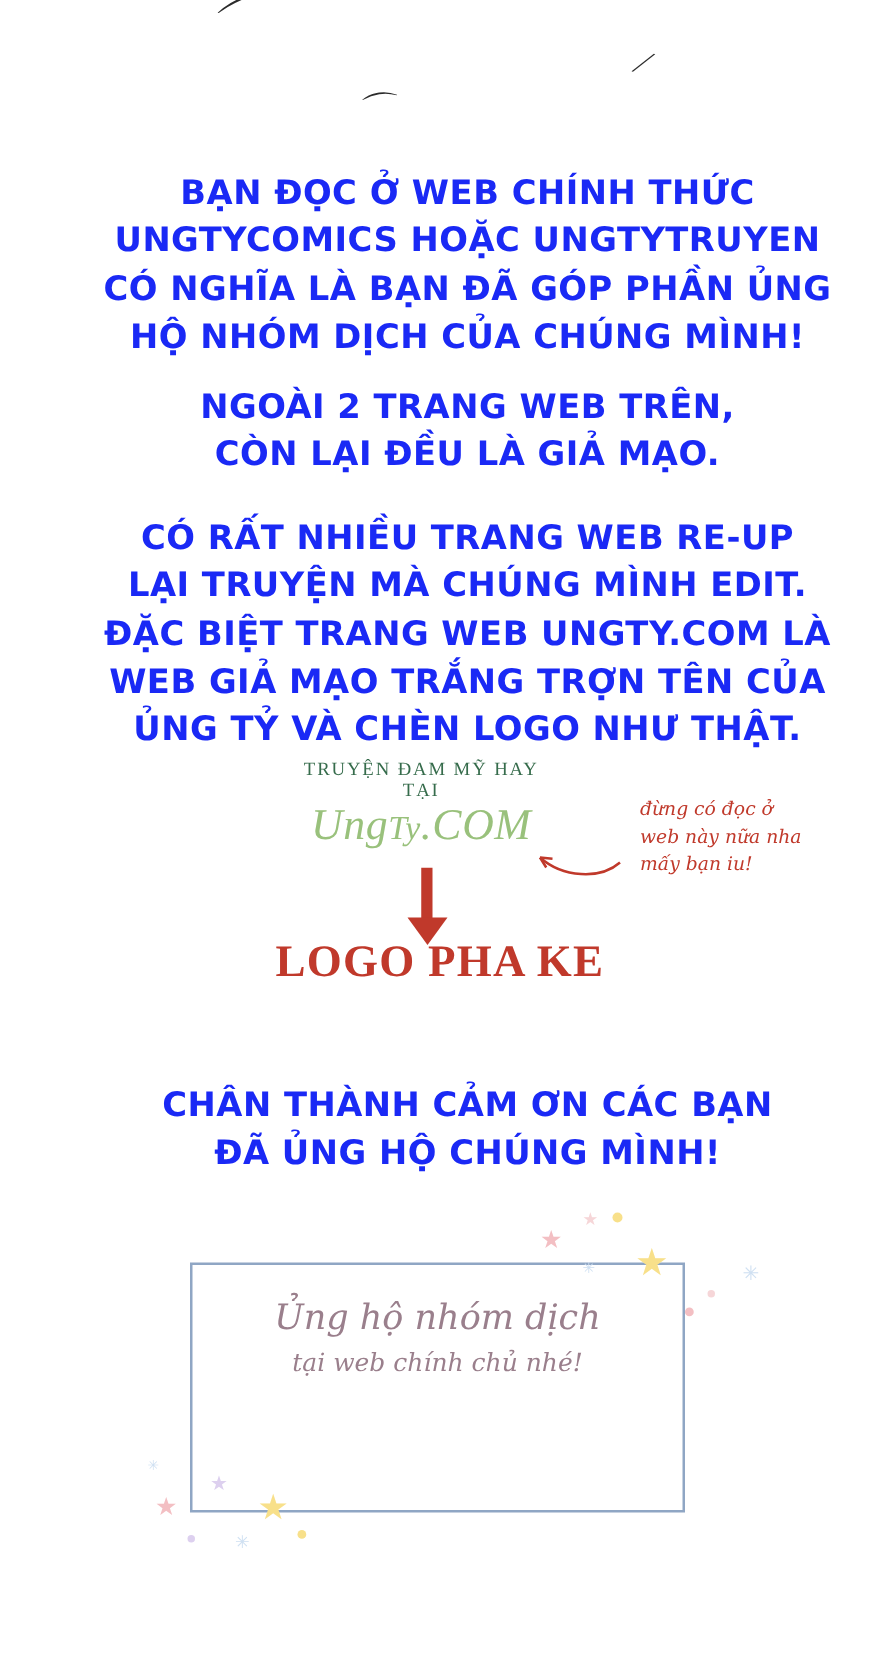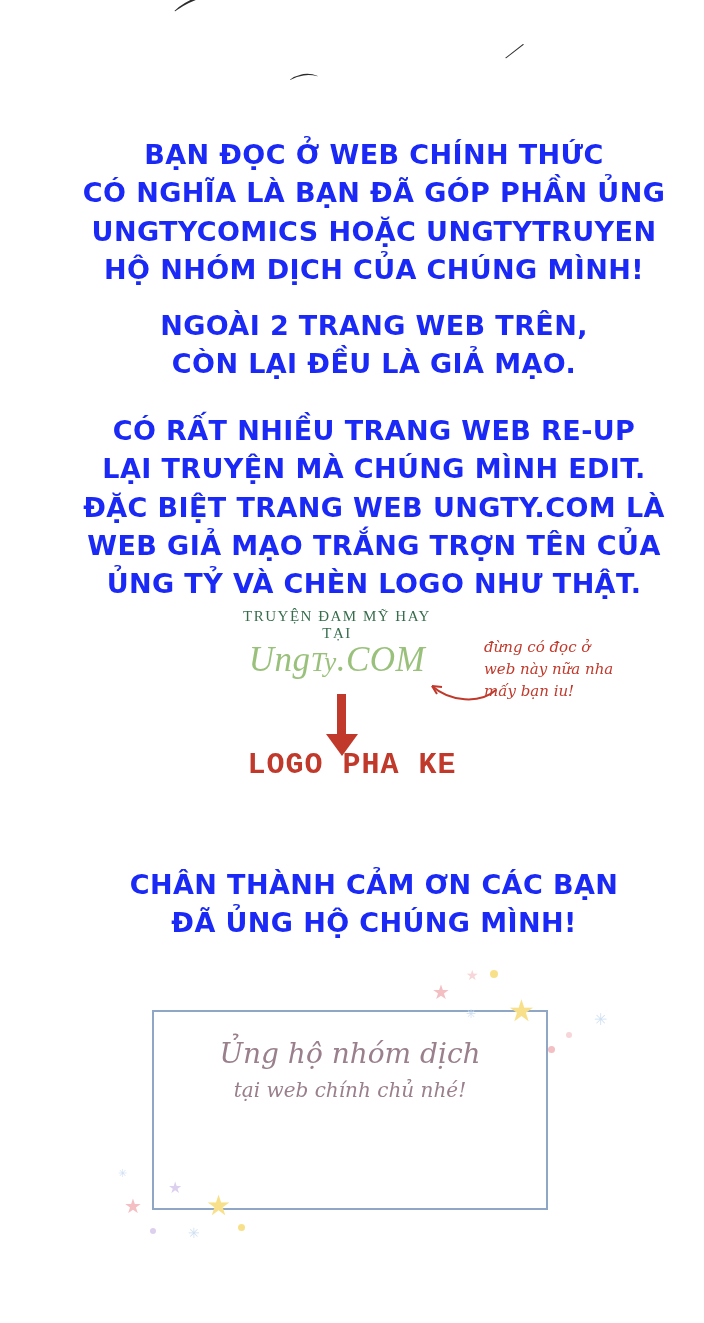--- a/index.html
+++ b/index.html
@@ -93,21 +93,21 @@
     opacity: 0.9;
     font-style: italic;
   }
   .logo-main .small {
     font-size: 27px;
   }
 
   
   .note {
     position: absolute;
-    left: 484px;
+    left: 512px;
     top: 637px;
     width: 142px;
     color: #c0392b;
     font-family: "DejaVu Serif", serif;
     font-style: italic;
     font-size: 15px;
     line-height: 1.45;
   }
   .note .line { display: block; }
 
@@ -128,23 +128,23 @@
     width: 40px;
     height: 62px;
   }
 
   .fake-logo-label {
     position: absolute;
     top: 748px;
     width: 100%;
     text-align: center;
     color: #c0392b;
-    font-family: Liberation Mono, monospace;
+    font-family: Liberation Serif, serif;
     font-weight: 700;
-    font-size: 30px;
+    font-size: 36px;
     letter-spacing: 1px;
   }
 
   
   .frame {
     position: absolute;
     left: 152px;
     top: 1010px;
     width: 396px;
     height: 200px;
@@ -188,22 +188,22 @@
 <body>
 
 <div class="page">
 
   <div class="stroke stroke-1">⌒</div>
   <div class="stroke stroke-2">⁄</div>
   <div class="stroke stroke-3">⌒</div>
 
   <div class="blue-block" id="block-1">
     <span class="line">BẠN ĐỌC Ở WEB CHÍNH THỨC</span>
+    <span class="line">UNGTYCOMICS HOẶC UNGTYTRUYEN</span>
     <span class="line">CÓ NGHĨA LÀ BẠN ĐÃ GÓP PHẦN ỦNG</span>
-    <span class="line">UNGTYCOMICS HOẶC UNGTYTRUYEN</span>
     <span class="line">HỘ NHÓM DỊCH CỦA CHÚNG MÌNH!</span>
   </div>
 
   <div class="blue-block" id="block-2">
     <span class="line">NGOÀI 2 TRANG WEB TRÊN,</span>
     <span class="line">CÒN LẠI ĐỀU LÀ GIẢ MẠO.</span>
   </div>
 
   <div class="blue-block" id="block-3">
     <span class="line">CÓ RẤT NHIỀU TRANG WEB RE-UP</span>

